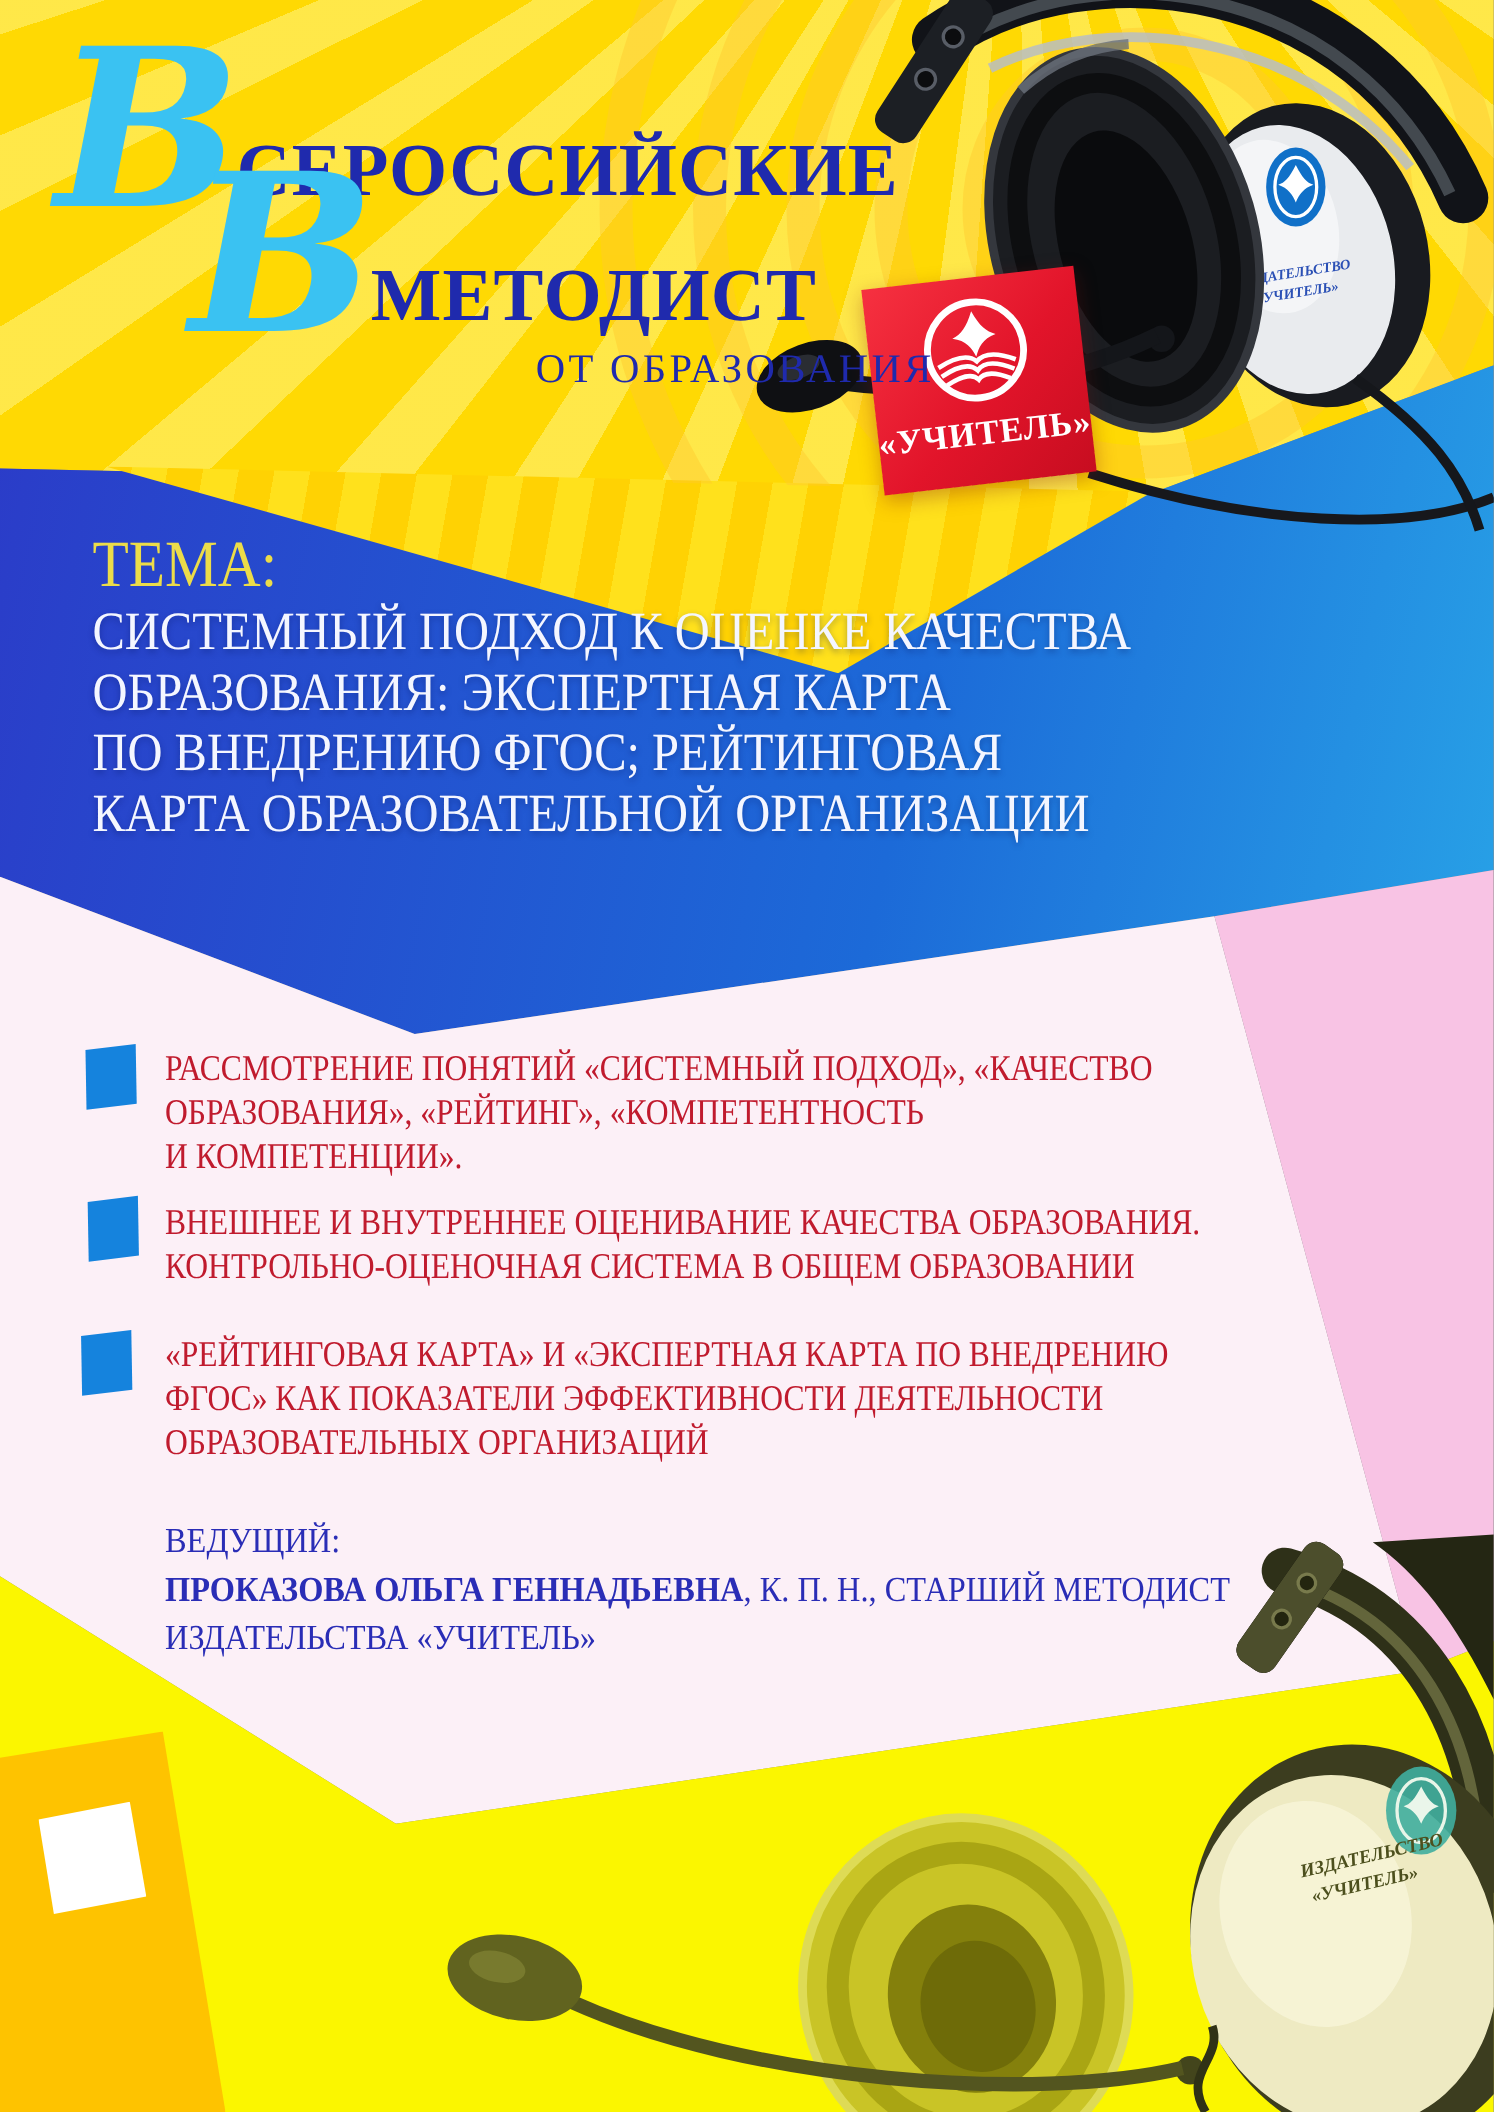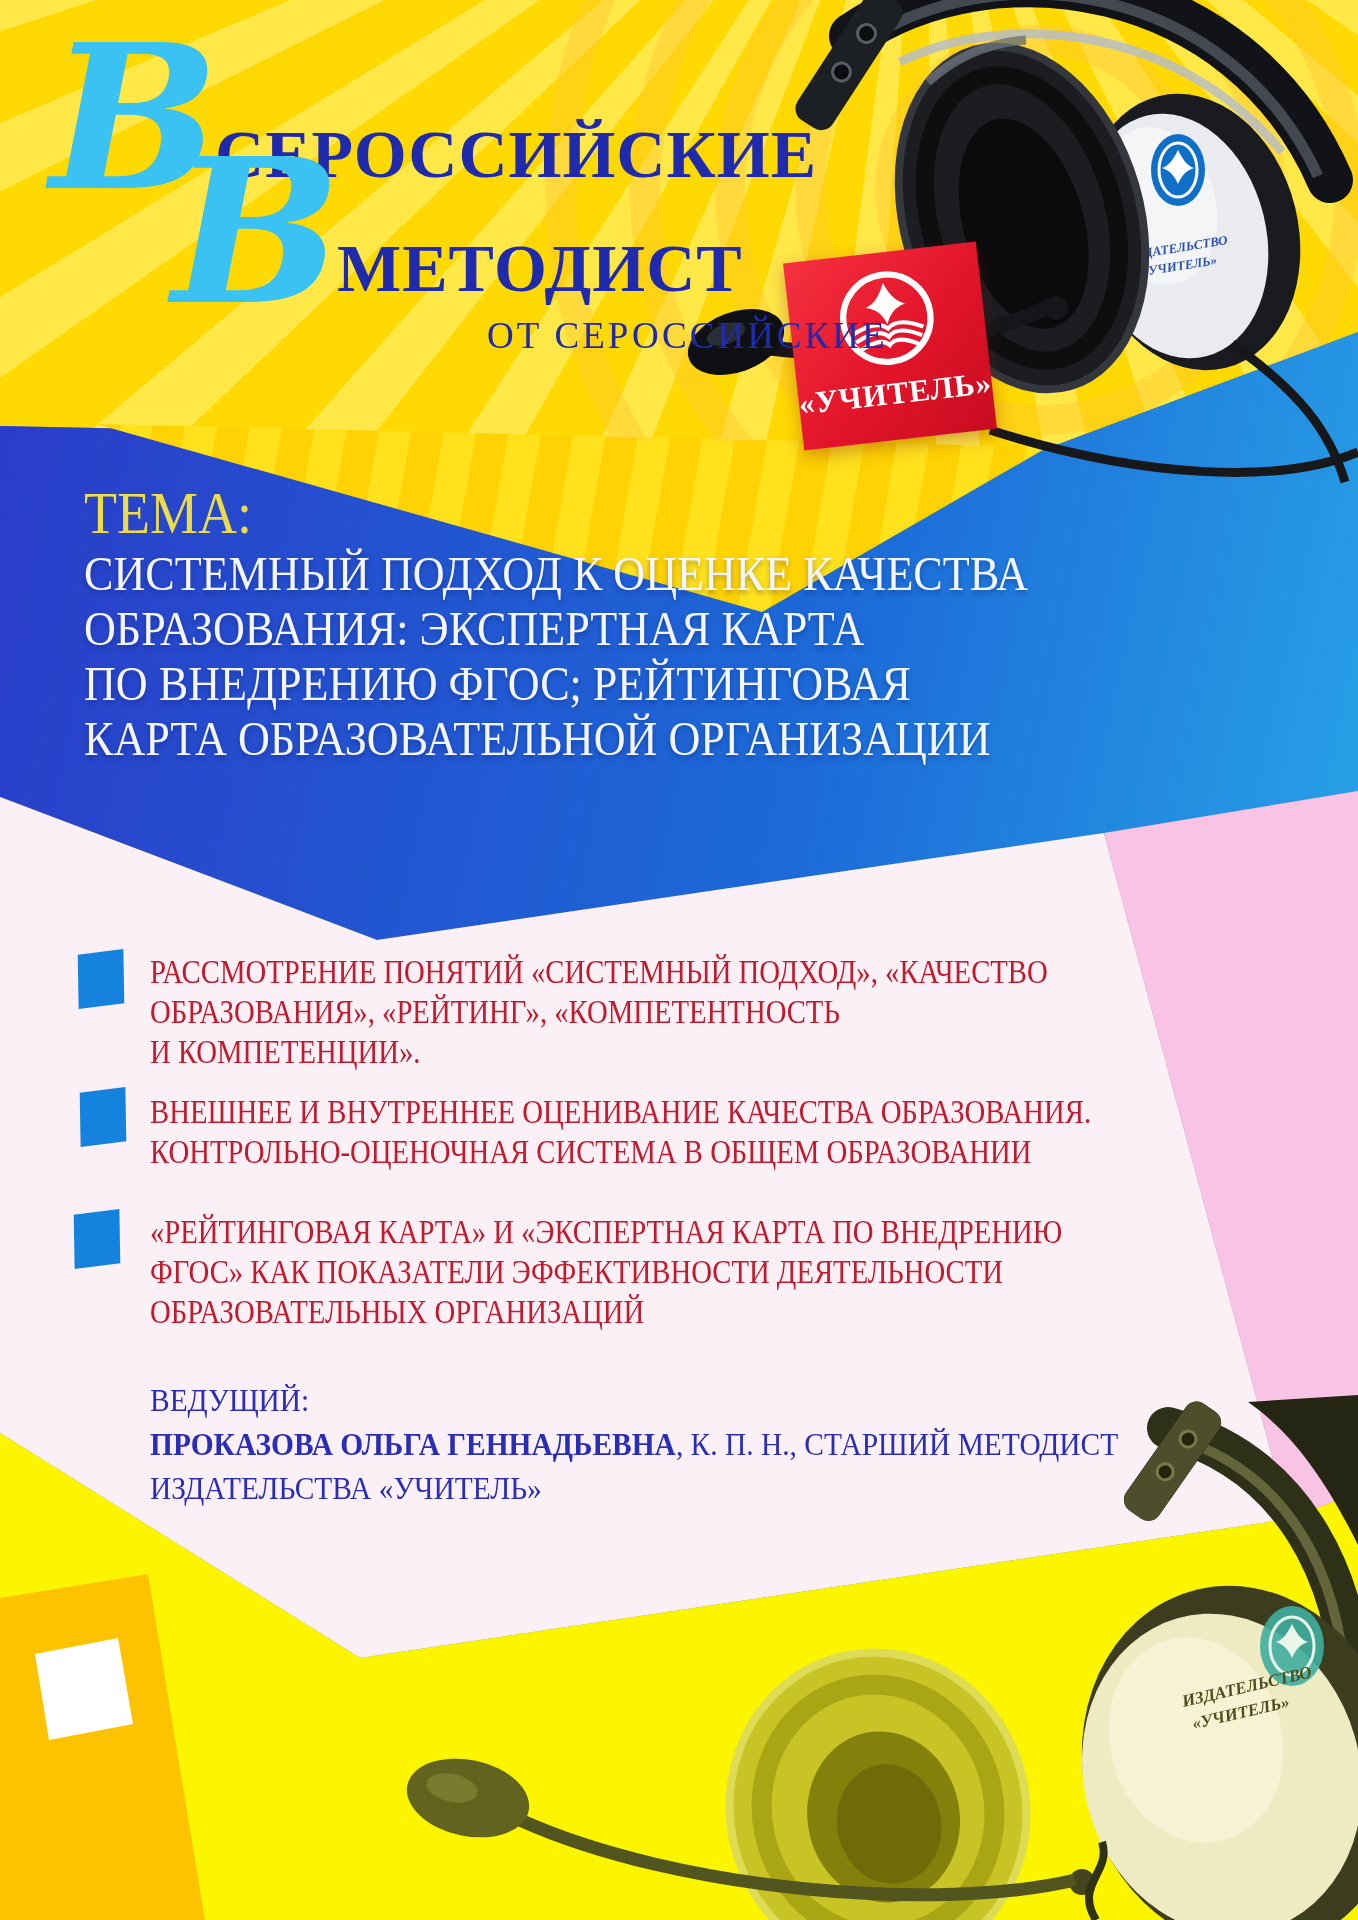--- a/index.html
+++ b/index.html
@@ -197,21 +197,21 @@
 
   <div class="title-row r1">
     <span class="big-v">В</span>
     <span class="title-rest">СЕРОССИЙСКИЕ</span>
   </div>
   <div class="title-row r2">
     <span class="big-v">В</span>
     <span class="title-rest">МЕТОДИСТ</span>
   </div>
 
-  <div class="from-publisher">ОТ СЕРОССИЙСКИЕ</div>
+  <div class="from-publisher">ОТ ОБРАЗОВАНИЯ</div>
 
   <div class="topic-block">
     <div class="topic-label">ТЕМА:</div>
     <div class="topic-text">СИСТЕМНЫЙ ПОДХОД К ОЦЕНКЕ КАЧЕСТВА
 ОБРАЗОВАНИЯ: ЭКСПЕРТНАЯ КАРТА
 ПО ВНЕДРЕНИЮ ФГОС; РЕЙТИНГОВАЯ
 КАРТА ОБРАЗОВАТЕЛЬНОЙ ОРГАНИЗАЦИИ</div>
   </div>
 
   <div class="bullet-sq" style="left:78px;top:952px;"></div>

